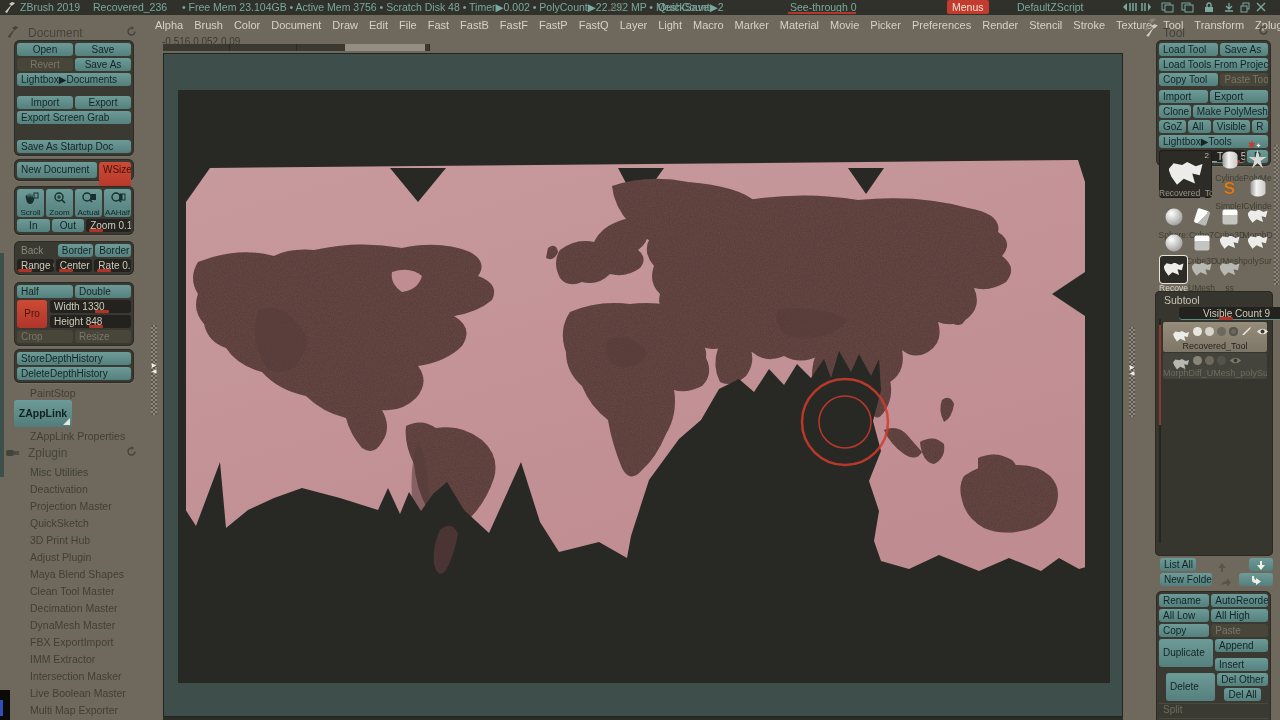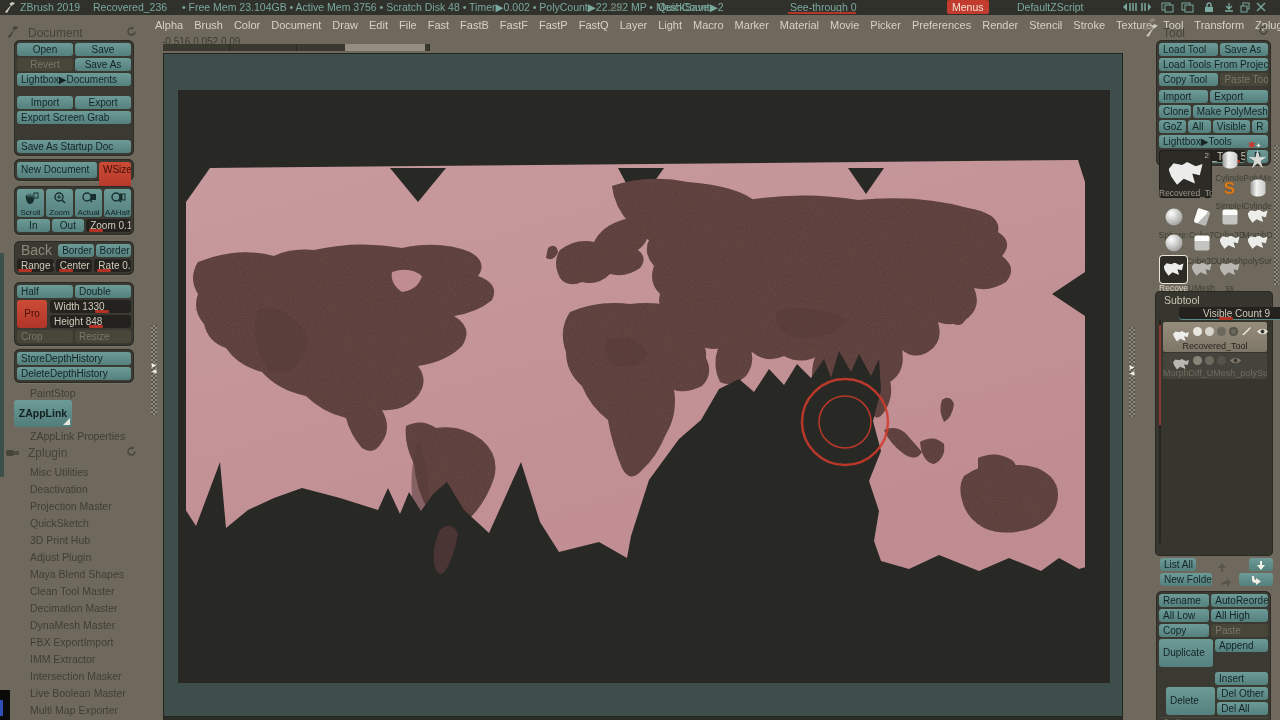--- a/index.html
+++ b/index.html
@@ -24,21 +24,21 @@
   .grp { position:absolute; background:#3b3a32; border-radius:6px; padding:3px; box-shadow:inset 0 0 0 1px #2c2b25, 0 1px 0 rgba(255,255,255,.07); }
   .row { display:flex; gap:2px; margin-top:2px; }
   .row:first-child { margin-top:0; }
   .b { background:linear-gradient(#6d9b98,#54807e); color:#132423; font-size:10px; height:13px; line-height:13px; text-align:left; padding:0 4px; border-radius:3px; white-space:nowrap; overflow:hidden; flex:1; }
   .b.c { text-align:center; }
   .b.d { background:#474639; color:#7b766a; }
   .b.red { background:linear-gradient(#cc4b35,#b5372a); color:#40100b; }
   .sl { position:relative; background:#23221e; color:#cfcaba; font-size:10px; height:13px; line-height:13px; padding:0 4px; border-radius:3px; white-space:nowrap; overflow:hidden; flex:1; }
   .sl::after { content:""; position:absolute; bottom:0; left:var(--p,4%); width:14px; height:3px; background:#b33226; border-radius:1px; }
   .sl.teal-line { box-shadow:inset 0 -1px 0 #5d8b89; }
-  .lab { font-size:14px; color:#8d887a; padding:0 4px; height:13px; line-height:13px; flex:1; white-space:nowrap; }
+  .lab { font-size:10px; color:#8d887a; padding:0 4px; height:13px; line-height:13px; flex:1; white-space:nowrap; }
   .sect-h { position:absolute; font-size:12px; color:#45443a; }
   .plain-item { position:absolute; left:30px; font-size:10.5px; color:#403f35; white-space:nowrap; }
   .refresh-ico { position:absolute; }
 
   
   .checker { position:absolute; width:6px; background:repeating-conic-gradient(#8f8a7d 0 25%, #55534a 0 50%) 0 0 / 4px 4px; border-radius:2px; }
   .grab-arrows { position:absolute; width:8px; font-size:6px; color:#f2efe4; line-height:6px; text-align:center; }
 
   
   .coords { position:absolute; left:162px; top:36px; font-size:10px; color:#3b3a30; }
@@ -614,28 +614,28 @@
   <div class="row">
     <div class="b">All Low</div>
     <div class="b" style="flex:1.15">All High</div>
   </div>
   <div class="row">
     <div class="b">Copy</div>
     <div class="b d" style="flex:1.15">Paste</div>
   </div>
   <div class="row">
     <div class="b" style="height:28px; line-height:28px;">Duplicate</div>
-    <div style="flex:1.15; display:flex; flex-direction:column; gap:20px;">
+    <div style="flex:1.15; display:flex; flex-direction:column; gap:6px;">
       <div class="b">Append</div>
       <div class="b">Insert</div>
     </div>
   </div>
   <div class="row">
     <div class="b" style="height:28px; line-height:28px;margin-left:7px;">Delete</div>
-    <div style="flex:1.15; display:flex; flex-direction:column; gap:2px;">
+    <div style="flex:1.15; display:flex; flex-direction:column; gap:2px;align-items:center;">
       <div class="b">Del Other</div>
       <div class="b">Del All</div>
     </div>
   </div>
   <div class="row">
       <div class="b flat-row">Split</div>
     </div>
   <div class="row">
       <div class="b flat-row">Merge</div>
     </div>

